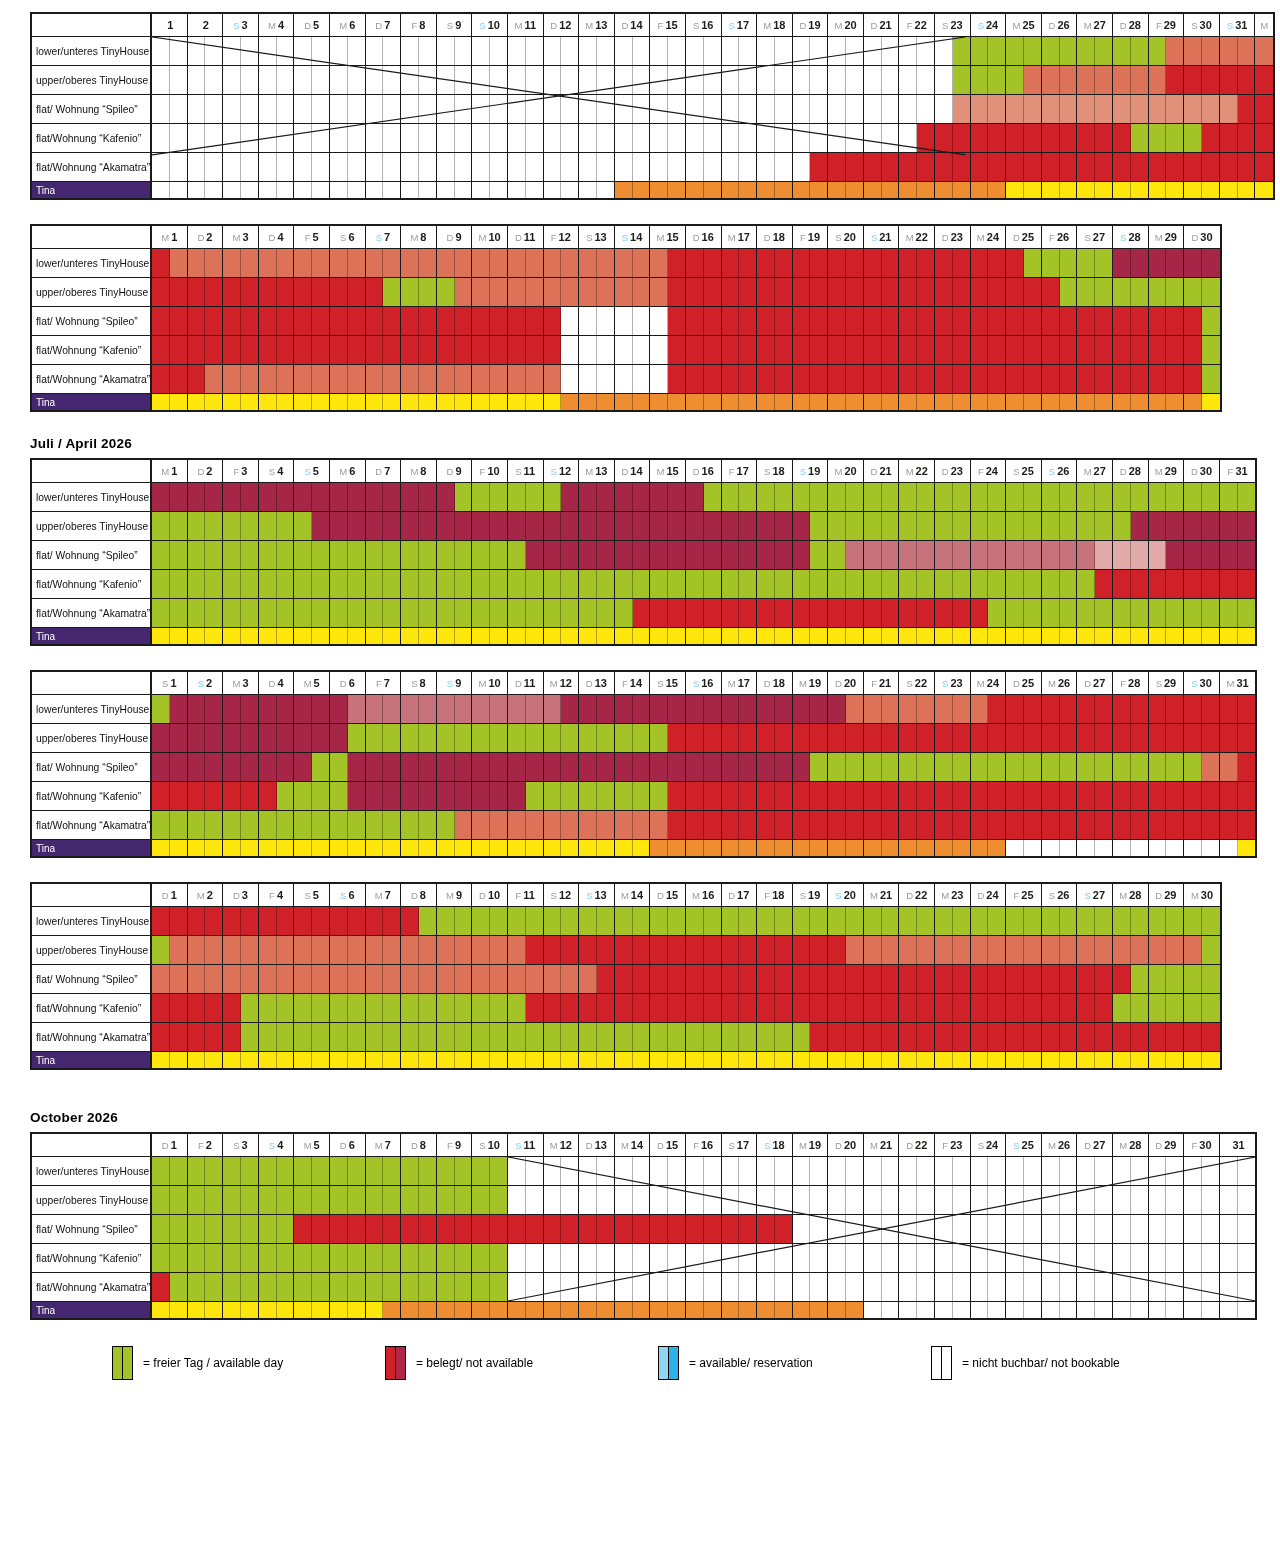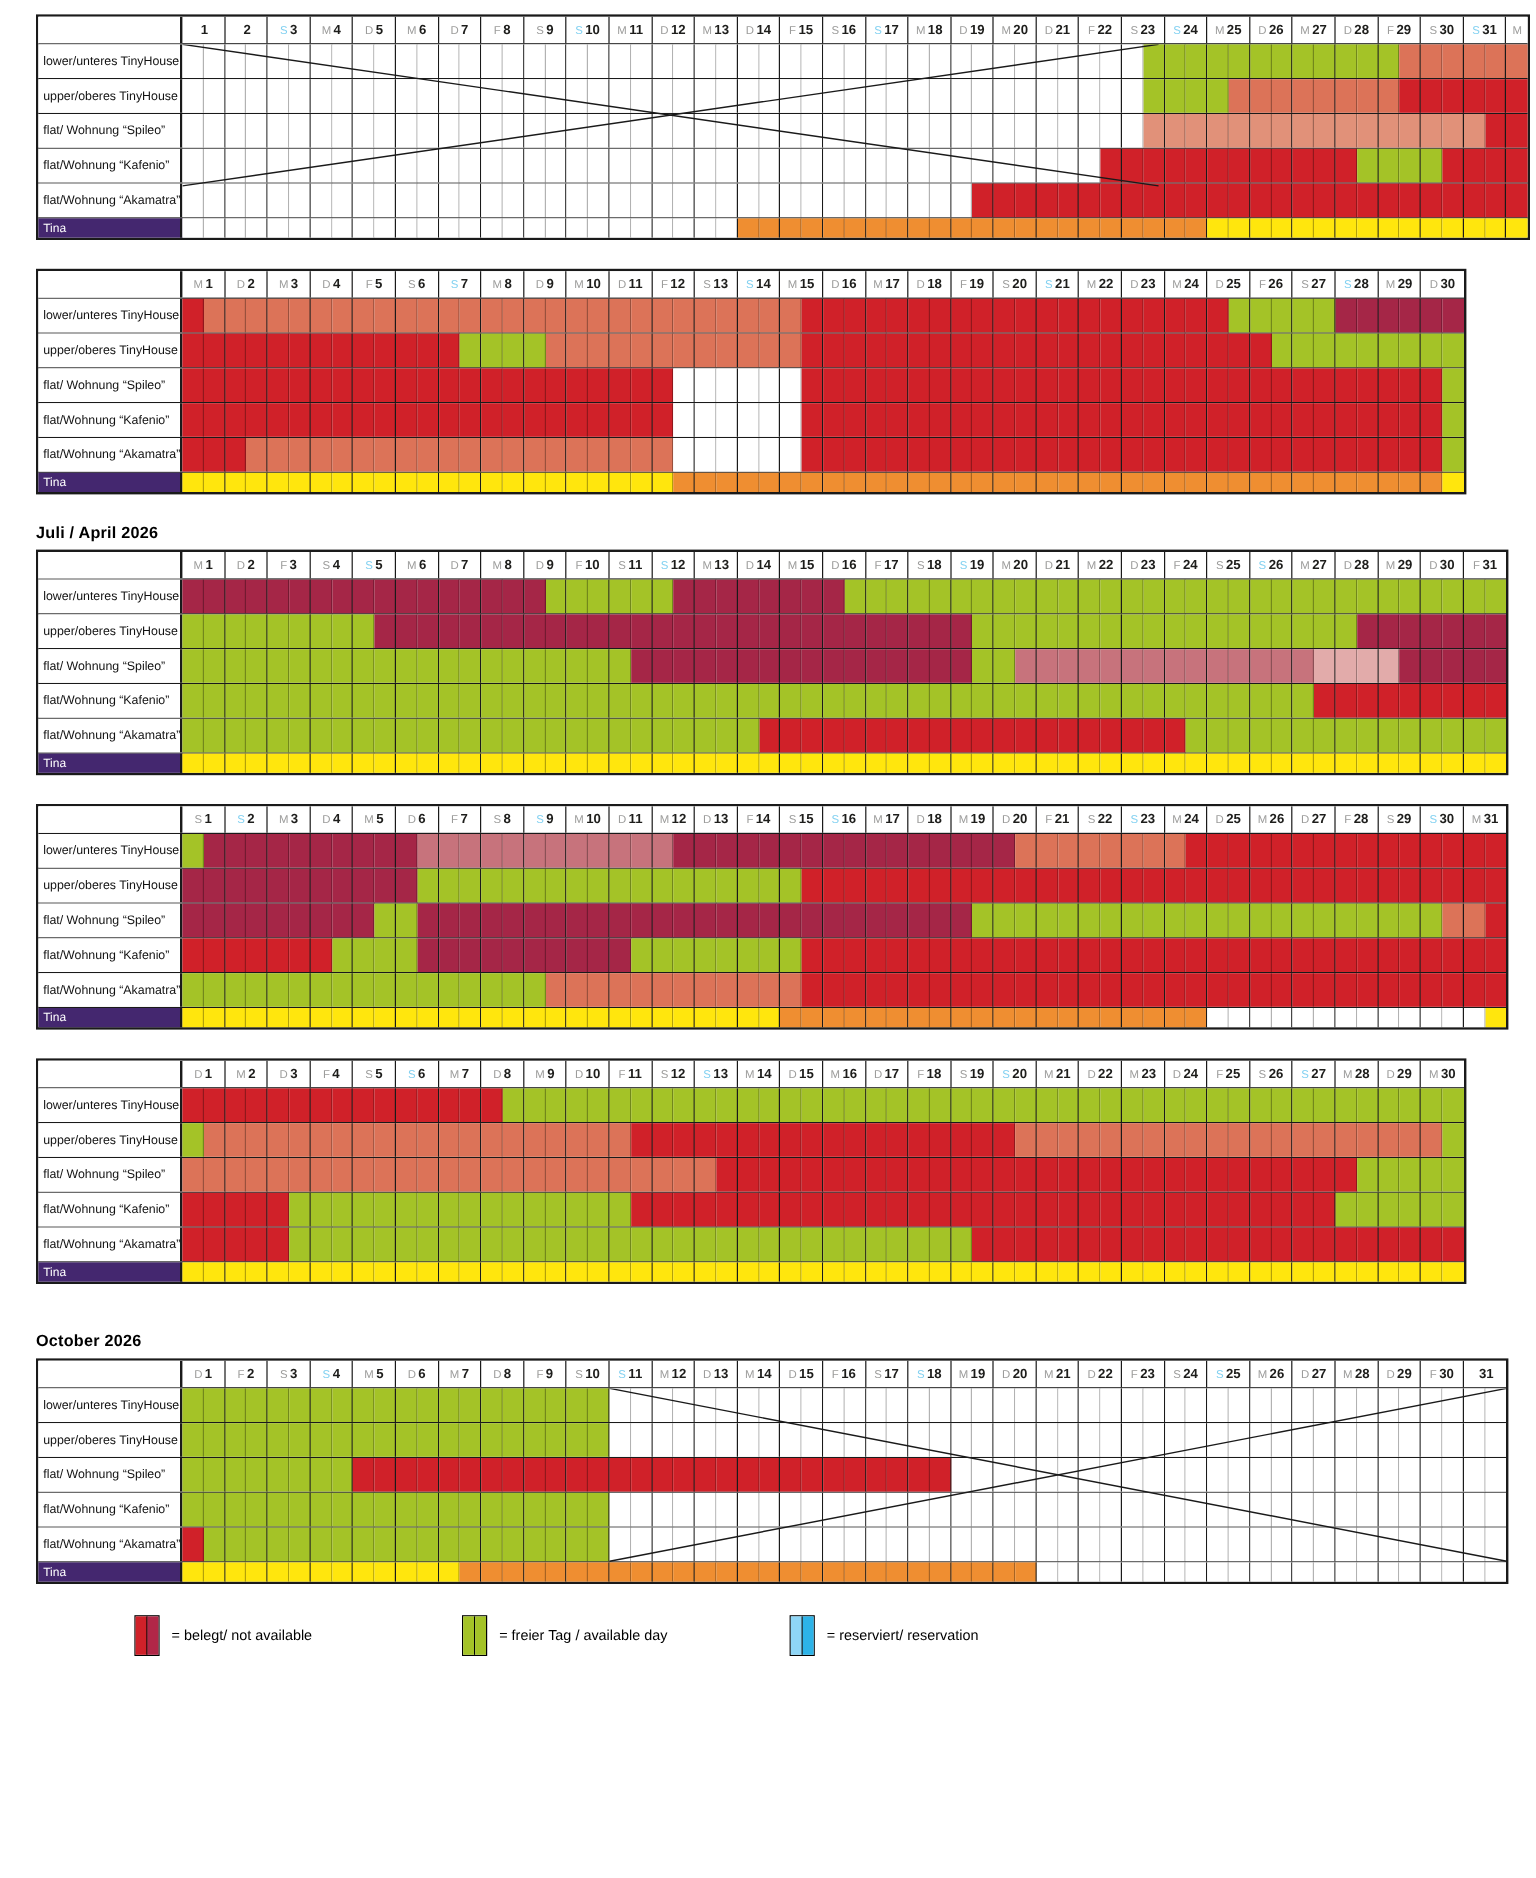--- a/index.html
+++ b/index.html
@@ -3088,33 +3088,40 @@
               <div class="hc w" style="background: rgb(255, 255, 255);"></div>
               <div class="hc db w" style="background: rgb(255, 255, 255);"></div>
             </div></div><svg class="xsvg" width="1103.6000000000001" height="145" style="left: 122px; top: 25px;">
             <line x1="356" y1="0" x2="1103.6000000000001" y2="144" stroke="#1a1a1a" stroke-width="1.2"></line>
             <line x1="356" y1="144" x2="1103.6000000000001" y2="0" stroke="#1a1a1a" stroke-width="1.2"></line>
           </svg></div></div>
     </div>
   <div class="legend" id="legend">
       <div class="litem">
         <div class="lsw">
+          <div class="h1" style="background: rgb(164, 195, 39);"></div>
+          <div class="h2" style="background: rgb(164, 195, 39);"></div>
+        </div>
+        <span class="ltext">= freier Tag / available day</span>
+      </div>
+      <div class="litem">
+        <div class="lsw">
           <div class="h1" style="background: rgb(208, 33, 41);"></div>
           <div class="h2" style="background: rgb(177, 39, 72);"></div>
         </div>
         <span class="ltext">= belegt/ not available</span>
       </div>
       <div class="litem">
         <div class="lsw">
-          <div class="h1" style="background: rgb(164, 195, 39);"></div>
-          <div class="h2" style="background: rgb(164, 195, 39);"></div>
+          <div class="h1" style="background: rgb(143, 214, 246);"></div>
+          <div class="h2" style="background: rgb(45, 179, 232);"></div>
         </div>
-        <span class="ltext">= freier Tag / available day</span>
+        <span class="ltext">= available/ reservation</span>
       </div>
       <div class="litem">
         <div class="lsw">
-          <div class="h1" style="background: rgb(143, 214, 246);"></div>
-          <div class="h2" style="background: rgb(45, 179, 232);"></div>
+          <div class="h1" style="background: rgb(255, 255, 255);"></div>
+          <div class="h2" style="background: rgb(255, 255, 255);"></div>
         </div>
-        <span class="ltext">= reserviert/ reservation</span>
+        <span class="ltext">= nicht buchbar/ not bookable</span>
       </div>
     </div>
 </div>
 
 </body></html>

